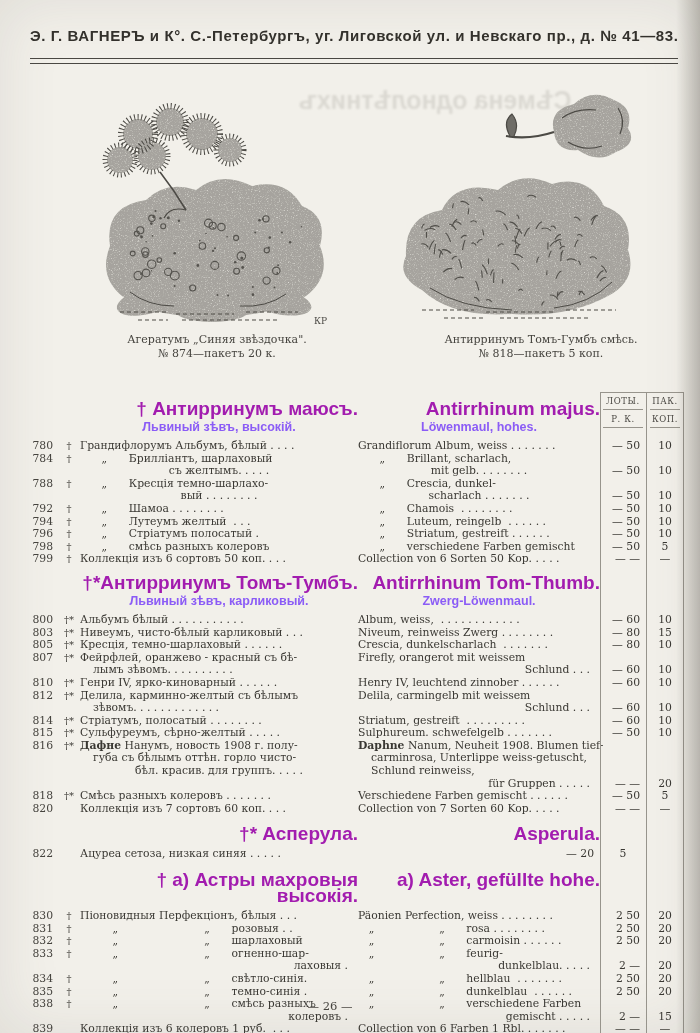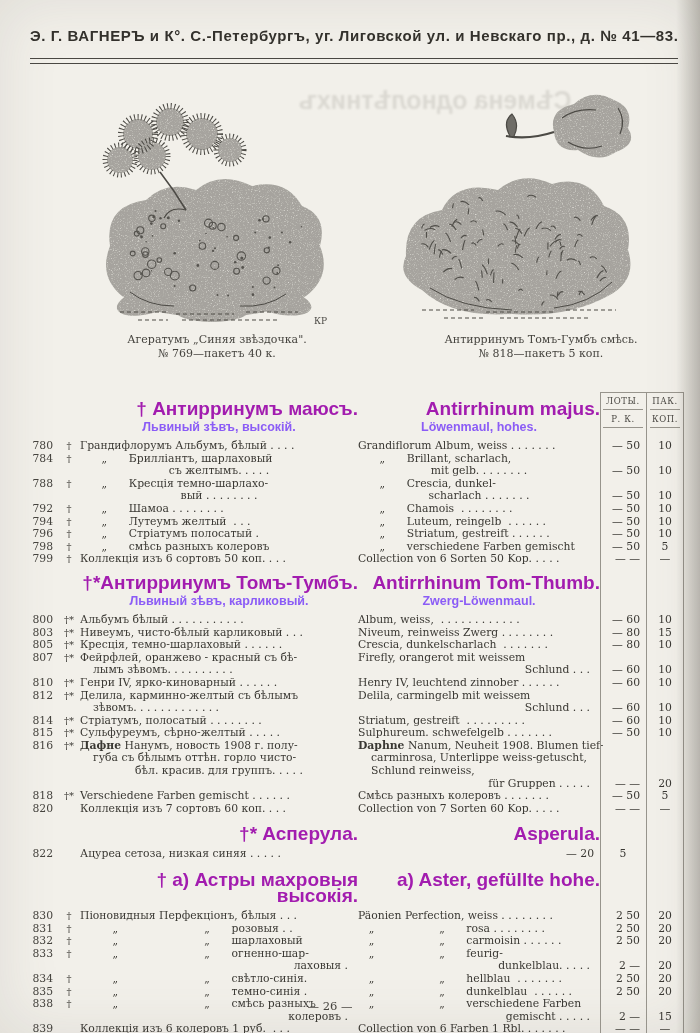--- a/index.html
+++ b/index.html
@@ -161,21 +161,21 @@
           <circle cx="137.1" cy="142.8" r="0.8" fill="#55534e" stroke="none"></circle>
           <circle cx="123.3" cy="133.9" r="0.8" fill="#55534e" stroke="none"></circle>
           <circle cx="107.9" cy="171.5" r="1.4" fill="#55534e" stroke="none"></circle>
           <circle cx="70.5" cy="124.2" r="1.2" fill="#55534e" stroke="none"></circle>
         </g>
       <text x="224" y="230" font-size="9" fill="#4c4a45">КР</text>
     </svg>
   </div>
   <div class="cap" id="cap-left">
     <div>Агератумъ „Синяя звѣздочка".</div>
-    <div>№ 769—пакетъ 40 к.</div>
+    <div>№ 874—пакетъ 20 к.</div>
   </div>
 
   <div class="fig" id="fig-right">
     <svg width="258" height="248" viewBox="0 0 258 248">
       <g filter="url(#st)">
         <path d="M168 48 Q162 26 188 20 Q206 4 228 16 Q248 24 242 44 Q252 60 230 68 Q212 80 192 66 Q170 68 168 48 Z"></path>
         <path d="M20 172 Q18 132 56 126 Q70 96 112 106 Q136 86 166 100 Q202 90 218 122 Q248 132 242 166 Q252 196 222 212 Q182 234 126 230 Q66 234 36 206 Q10 192 20 172 Z"></path>
       </g>
       <g fill="none" stroke="#4c4a45">
         <path d="M168 48 Q144 56 120 52" stroke-width="2.2"></path>
@@ -443,22 +443,22 @@
             <div class="cell c-num">816</div>
             <div class="cell c-dag">†*</div>
             <div class="cell c-name"><div class="ln a-l"><b>Дафне</b> Нанумъ, новость 1908 г. полу-</div><div class="ln a-i">губа съ бѣлымъ оттѣн. горло чисто-</div><div class="ln a-c">бѣл. красив. для группъ. . . . .</div></div>
             <div class="cell c-name"><div class="ln a-l"><b>Daphne</b> Nanum, Neuheit 1908. Blumen tief-</div><div class="ln a-i">carminrosa, Unterlippe weiss-getuscht,</div><div class="ln a-i">Schlund reinweiss,</div><div class="ln a-r">für Gruppen . . . . .</div></div>
             <div class="cell c-price">— —</div>
             <div class="cell c-pak">20</div>
           </div>
           <div class="trow">
             <div class="cell c-num">818</div>
             <div class="cell c-dag">†*</div>
+            <div class="cell c-name"><div class="ln a-l">Смѣсь разныхъ колеровъ . . . . . . .</div></div>
             <div class="cell c-name"><div class="ln a-l">Verschiedene Farben gemischt . . . . . .</div></div>
-            <div class="cell c-name"><div class="ln a-l">Смѣсь разныхъ колеровъ . . . . . . .</div></div>
             <div class="cell c-price">— 50</div>
             <div class="cell c-pak">5</div>
           </div>
           <div class="trow">
             <div class="cell c-num">820</div>
             <div class="cell c-dag"></div>
             <div class="cell c-name"><div class="ln a-l">Коллекція изъ 7 сортовъ 60 коп. . . .</div></div>
             <div class="cell c-name"><div class="ln a-l">Collection von 7 Sorten 60 Kop. . . . .</div></div>
             <div class="cell c-price">— —</div>
             <div class="cell c-pak">—</div>

